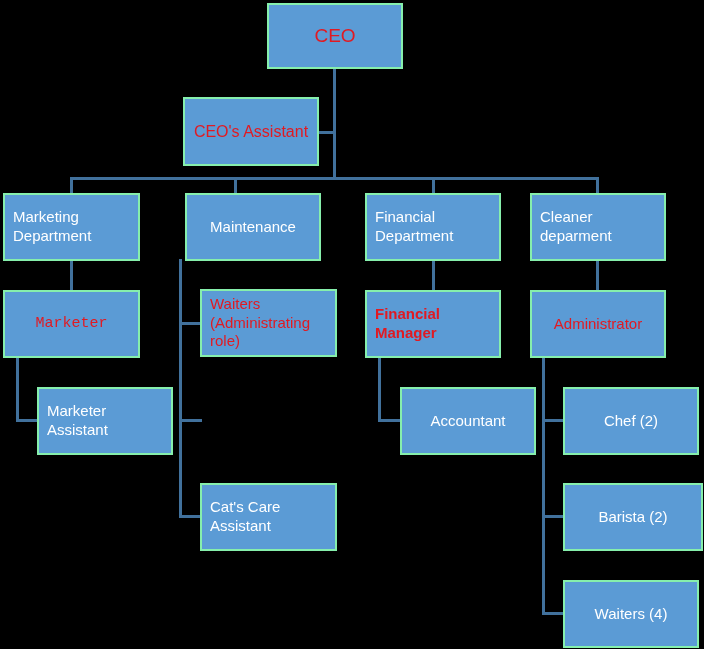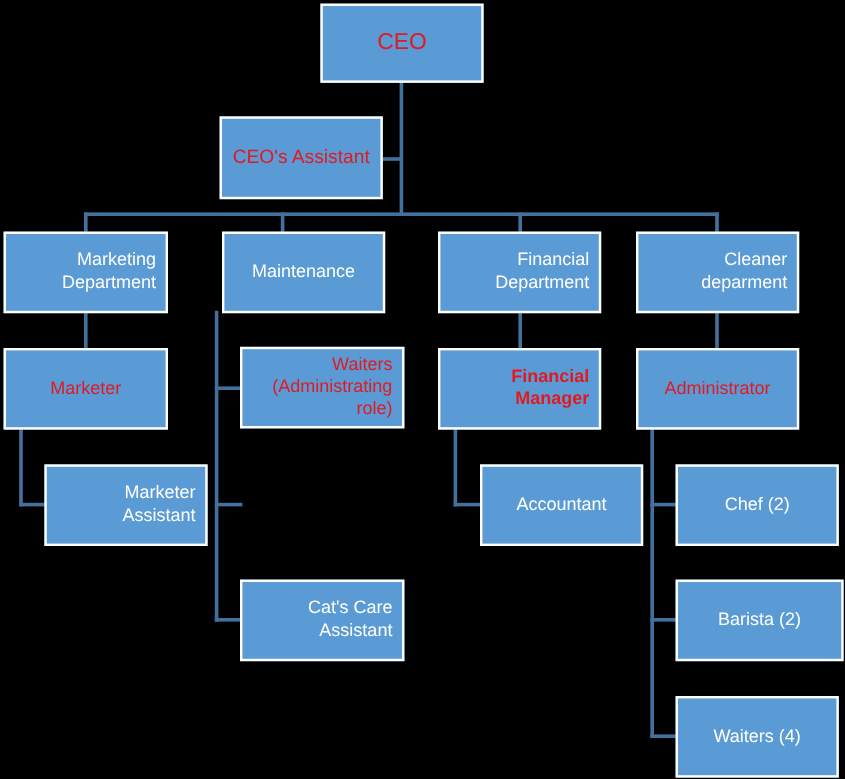--- a/index.html
+++ b/index.html
@@ -8,47 +8,47 @@
     width: 704px;
     height: 649px;
     background: #000000;
     overflow: hidden;
     font-family: "Liberation Sans", sans-serif;
   }
   .node {
     position: absolute;
     box-sizing: border-box;
     background: #5B9BD5;
-    border: 2px solid #ffffff;
+    border: 2px solid #86efac;
     color: #FFFFFF;
     display: flex;
     align-items: center;
     justify-content: center;
-    text-align: right;
+    text-align: left;
     font-size: 15px;
     line-height: 1.25;
     padding: 3px 8px;
   }
   .node.red { color: #E11A22; }
   .node.nw  { white-space: nowrap; }
   .node.ceo { font-size: 19px; }
   .node.assistant { font-size: 16px; padding: 3px 4px; }
   .seg {
     position: absolute;
     background: #41719C;
   }
 
   
   .p-ceo            { left: 267px; top:   3px; width: 136px; height: 66px; }
   .p-assistant      { left: 183px; top:  97px; width: 136px; height: 69px; }
   .p-marketing-dept { left:   3px; top: 193px; width: 137px; height: 68px; }
   .p-maintenance    { left: 167px; top: 193px; width: 136px; height: 68px; margin-left: 18px; }
   .p-financial-dept { left: 365px; top: 193px; width: 136px; height: 68px; }
   .p-service-dept   { left: 530px; top: 193px; width: 136px; height: 68px; }
-  .p-marketer       { left:   3px; top: 290px; width: 137px; height: 68px; }
+  .p-marketer       { left:   3px; top: 290px; width: 137px; height: 68px; font-family: Liberation Mono, monospace; }
   .p-cleaner-admin  { left: 200px; top: 289px; width: 137px; height: 68px; }
   .p-fin-manager    { left: 365px; top: 290px; width: 136px; height: 68px; font-weight: bold; }
   .p-administrator  { left: 530px; top: 290px; width: 136px; height: 68px; }
   .p-mkt-assistant  { left:  37px; top: 387px; width: 136px; height: 68px; }
   .p-cleaner        { left: 200px; top: 387px; width: 137px; height: 68px; }
   .p-accountant     { left: 400px; top: 387px; width: 136px; height: 68px; }
   .p-cats-care      { left: 200px; top: 483px; width: 137px; height: 68px; }
   .p-chef           { left: 563px; top: 387px; width: 136px; height: 68px; }
   .p-barista        { left: 563px; top: 483px; width: 140px; height: 68px; }
   .p-waiters        { left: 563px; top: 580px; width: 136px; height: 68px; }

